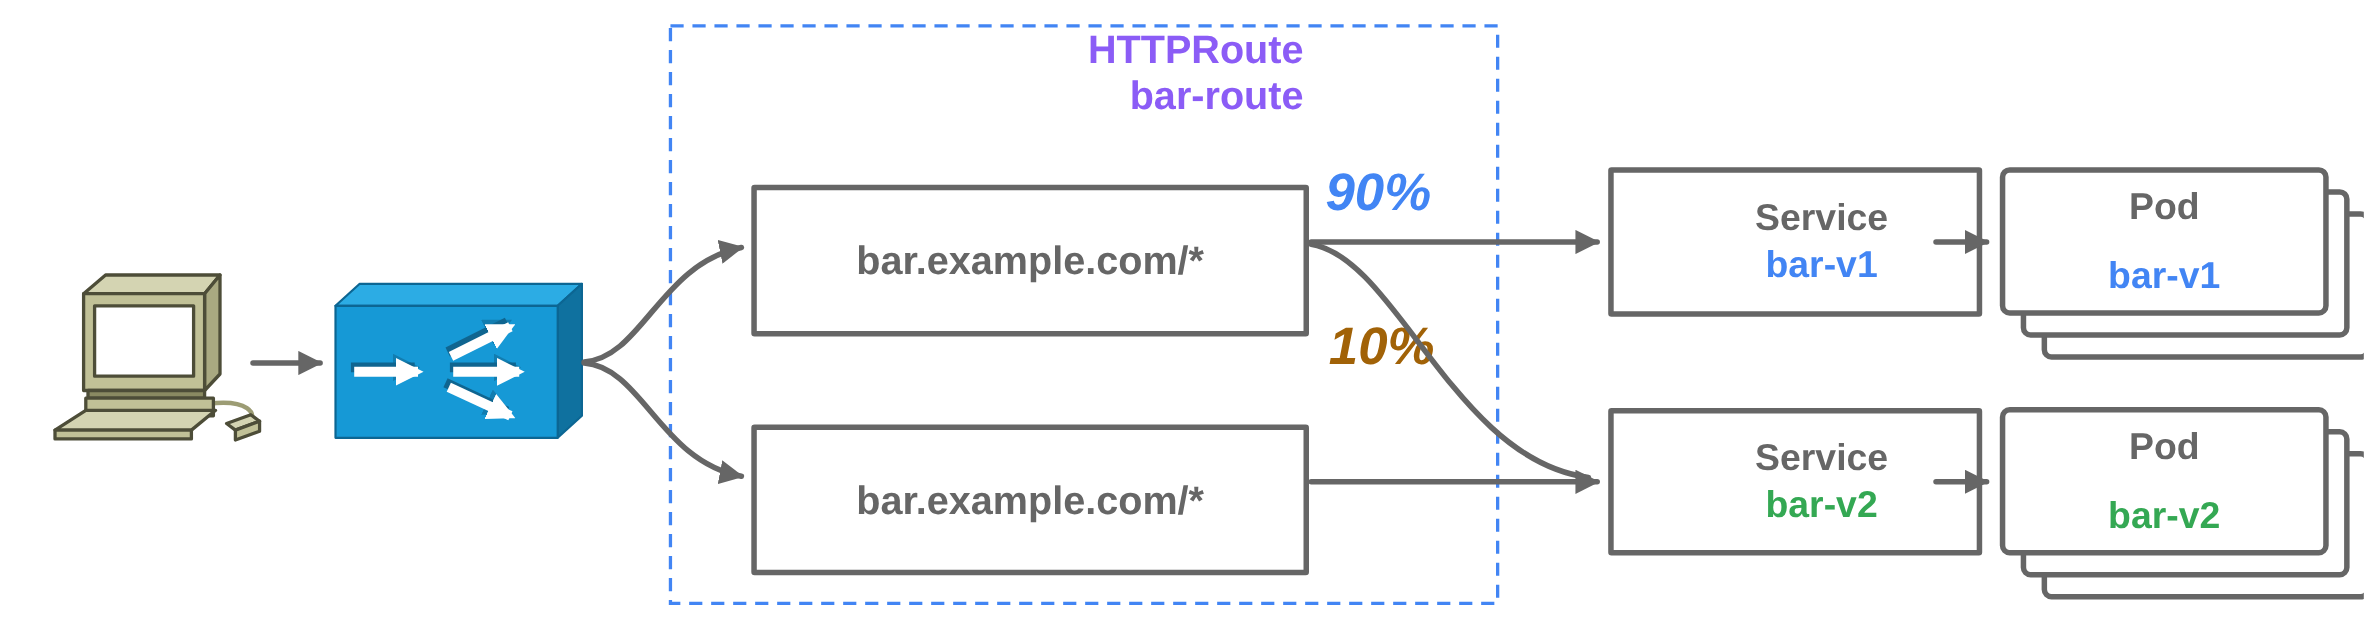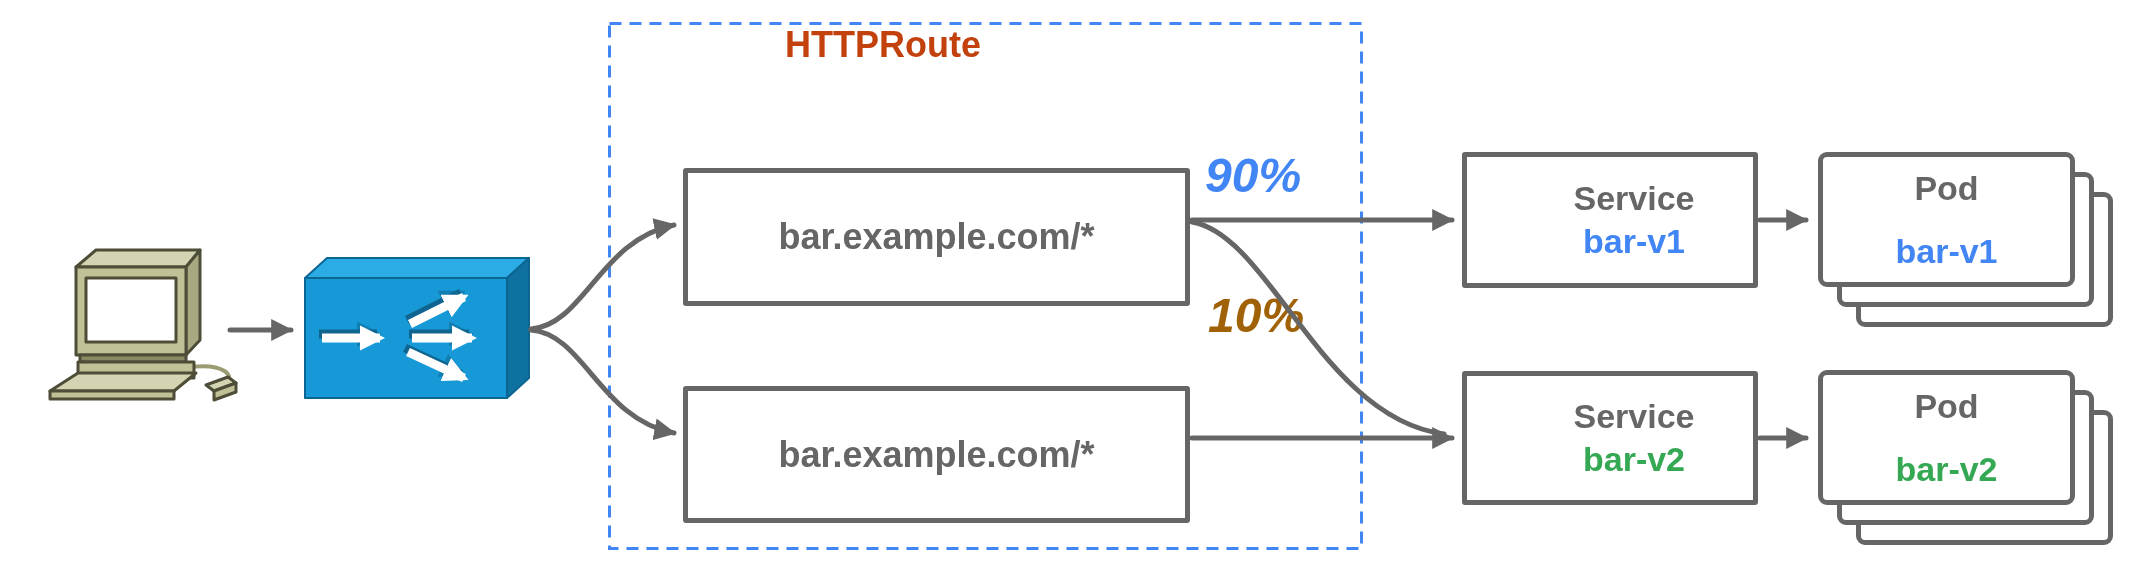--- a/index.html
+++ b/index.html
@@ -18,52 +18,53 @@
   
   .node {
     position:absolute; box-sizing:border-box; background:#fff;
     border:5px solid #666666; border-radius:3px; color:#666666;
     display:flex; flex-direction:column; align-items:center; justify-content:center;
     text-align:center;
   }
   .route { left:683px; width:507px; font-size:36px; line-height:46px;margin-top:16px; }
   #route1 { top:152px; height:138px; }
   #route2 { top:370px; height:137px; }
-  .svc { left:1462px; width:296px; font-size:34px; line-height:43px;padding-left:48px; }
+  .svc { left:1462px; width:340px; font-size:34px; line-height:43px;padding-left:48px; }
   #svc1 { top:152px; height:136px; }
   #svc2 { top:371px; height:134px; }
 
   
   .pod-stack { position:absolute; width:296px; height:176px; }
   .pod-card {
-    position:absolute; width:257px; height:135px; box-sizing:border-box;
+    position:absolute; width:299px; height:135px; box-sizing:border-box;
     border:5px solid #666666; border-radius:9px; background:#fff;gap:20px;
   }
   .pod-front {
     display:flex; flex-direction:column; align-items:center; justify-content:center;
     font-size:34px; line-height:43px; color:#666666; text-align:center;
   }
 
   
   .lb-caption { position:absolute; left:250px; top:140px; width:330px; text-align:center;
                 font-size:38px; color:#666666; }
-  .group-title { position:absolute; left:785px; top:24px; width:400px; text-align:left;
-                 font-size:36px; line-height:42px; color:#c2410c; }
+  .group-title { position:absolute; left:785px; top:24px; width:400px; text-align:right;
+                 font-size:36px; line-height:42px; color:#8b5cf6; }
   .pct { position:absolute; font-size:48px;font-style:italic; }
   #pct90 { left:1205px; top:148px; }
   #pct10 { left:1208px; top:288px; }
 </style>
 </head>
 <body>
 
 <div class="canvas">
 
 
   <div class="group-title">
     <div>HTTPRoute</div>
+    <div>bar-route</div>
   </div>
 
   <svg class="abs" style="left:38px; top:245px;" width="200" height="165" viewBox="0 0 200 165">
     <g stroke="#4D4D38" stroke-width="3" stroke-linejoin="round">
       <polygon points="38,22 58,5 162,5 148,22" fill="#D4D4B2"></polygon>
       <polygon points="148,22 162,5 162,95 148,110" fill="#A9A981"></polygon>
       <rect x="38" y="22" width="110" height="88" fill="#C1C197"></rect>
       <rect x="48" y="33" width="90" height="64" fill="#ffffff"></rect>
       <rect x="42" y="110" width="106" height="7" fill="#8A8A62"></rect>
       <path d="M152,122 C186,118 198,130 188,142" fill="none" stroke="#9C9C74" stroke-width="4"></path>

